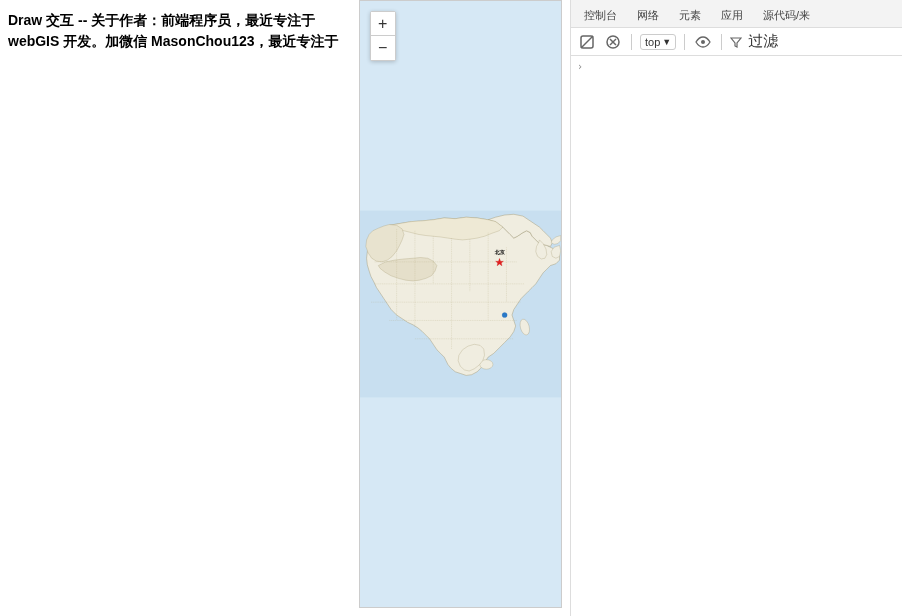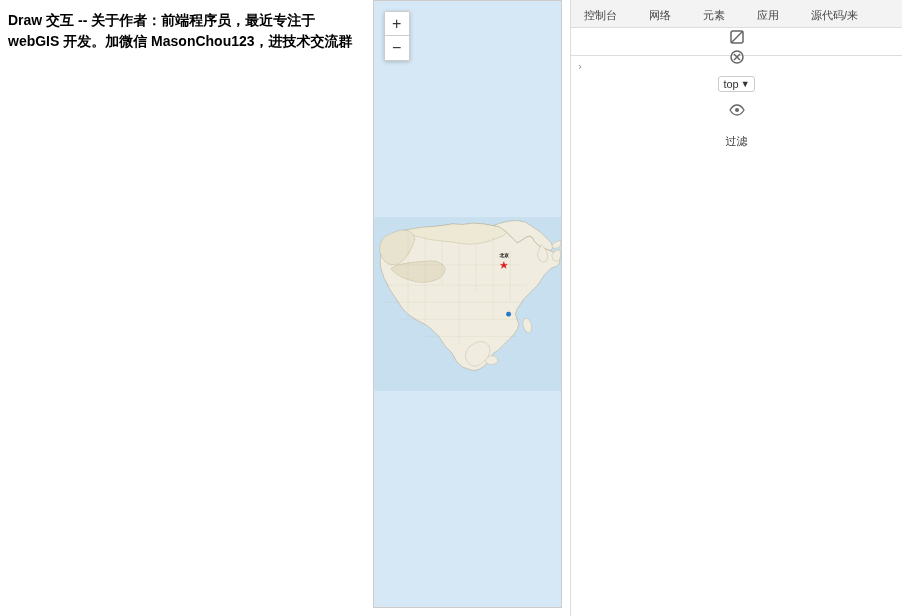--- a/index.html
+++ b/index.html
@@ -91,21 +91,21 @@
       background: #fff;
     }
 
     #devtools-tabs {
       display: flex;
       background: #f3f3f3;
       border-bottom: 1px solid #ddd;
       height: 28px;
       align-items: flex-end;
       padding: 0 4px;
-      gap: 14px;
+      gap: 2px;
       overflow: hidden;
     }
 
     .devtool-tab {
       padding: 4px 8px;
       font-size: 11px;
       cursor: pointer;
       color: #444;
       white-space: nowrap;
       border: 1px solid transparent;
@@ -114,21 +114,20 @@
     }
 
     #devtools-toolbar {
       display: flex;
       align-items: center;
       padding: 2px 6px;
       border-bottom: 1px solid #ddd;
       gap: 6px;
       height: 28px;
       background: #fff;
-      flex-direction: column;
     }
 
     .toolbar-icon-btn {
       width: 20px;
       height: 20px;
       display: flex;
       align-items: center;
       justify-content: center;
       cursor: pointer;
       color: #555;
@@ -150,21 +149,21 @@
       color: #333;
       background: #fff;
     }
 
     .filter-icon {
       font-size: 11px;
       color: #555;
     }
 
     #filter-label {
-      font-size: 11px;
+      font-size: 15px;
       color: #333;
     }
 
     #devtools-content {
       flex: 1;
       padding: 4px 6px;
       font-size: 11px;
       font-family: monospace;
       color: #333;
       overflow: auto;
@@ -181,21 +180,21 @@
       background: #ccc;
       margin: 0 2px;
     }
   </style>
 </head>
 <body>
 
 <div id="left-panel">
   <div id="description">
     <span>Draw 交互 -- 关于作者：前端程序员，最近专注于</span><br>
-    <span>webGIS 开发。加微信 MasonChou123，进技术交流群</span>
+    <span>webGIS 开发。加微信 MasonChou123，最近专注于</span>
   </div>
 
   <div id="map-container">
     
     <div class="zoom-controls">
       <button class="zoom-btn">+</button>
       <button class="zoom-btn">−</button>
     </div>
 
     

